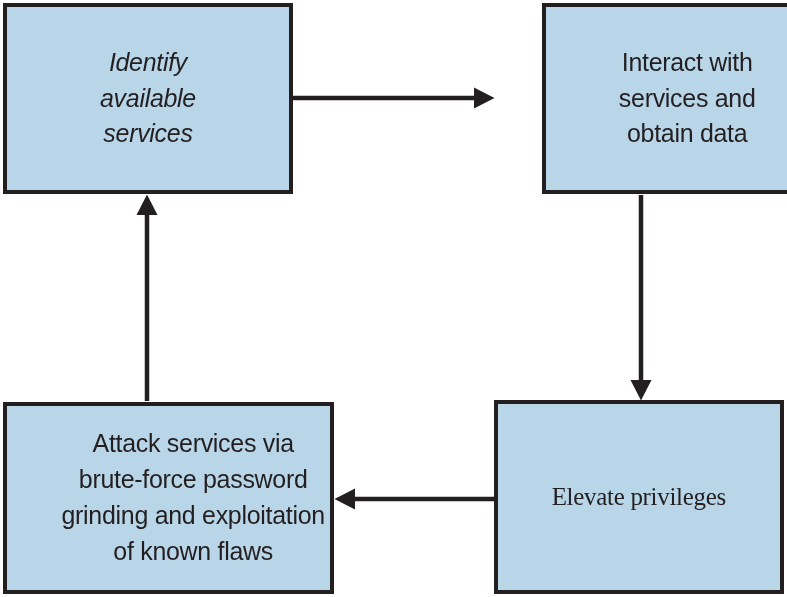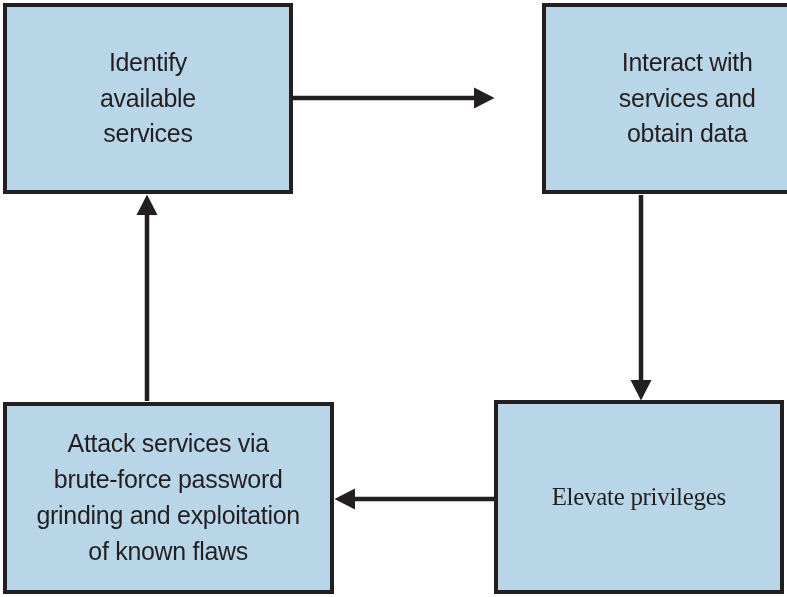--- a/index.html
+++ b/index.html
@@ -45,24 +45,24 @@
   }
   .label {
     white-space: pre-line;
     font-size: 26px;
     line-height: 1.38;
     color: var(--text);
     letter-spacing: -0.3px;
     transform: scaleX(0.96);
     transform-origin: center center;
   }
-  .box-tl { left: 3px;   top: 3px;   width: 290px; height: 191px; }
+  .box-tl { left: 3px;   top: 3px;   width: 290px; height: 191px; font-style: italic; }
   .box-tr { left: 494px; top: 3px;   width: 290px; height: 191px; margin-left: 48px; }
   .box-br { left: 494px; top: 400px; width: 290px; height: 194px; font-family: Liberation Serif, serif; }
-  .box-bl { left: 3px;   top: 402px; width: 331px; height: 192px; }
+  .box-bl { left: 3px;   top: 402px; width: 331px; height: 192px; justify-content: flex-end; }
 </style>
 </head>
 <body>
 
 <div class="canvas">
 
   <svg class="arrows" width="787" height="597" viewBox="0 0 787 597" aria-hidden="true">
     <g>
       <line x1="292" y1="98" x2="475" y2="98"></line>
       <polygon points="474,87.5 494.5,98 474,108.5"></polygon>

